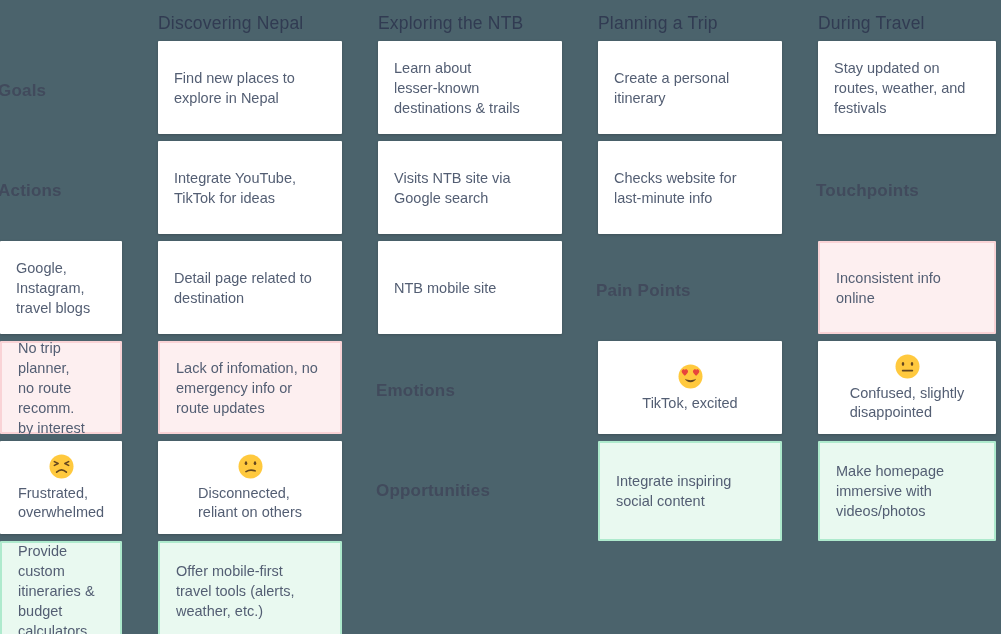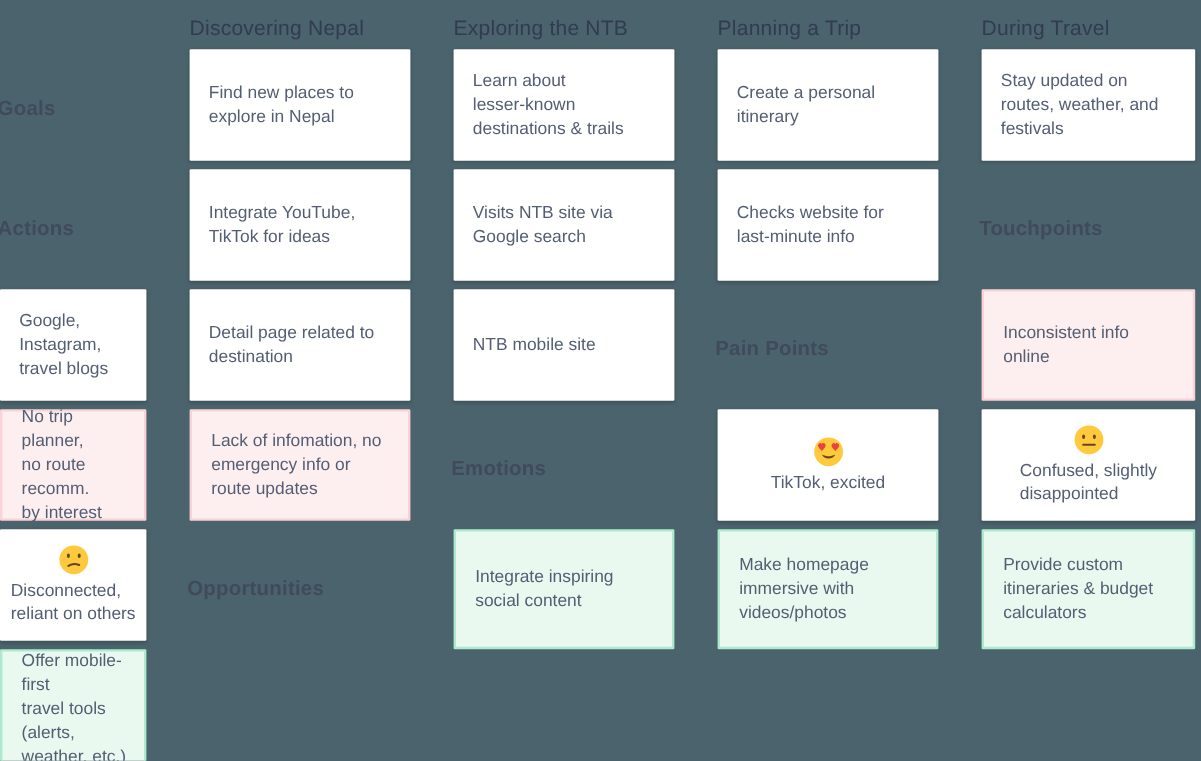--- a/index.html
+++ b/index.html
@@ -175,20 +175,32 @@
         <circle cx="18" cy="18" r="16" fill="#ffc93e"></circle>
         <ellipse cx="12" cy="14.5" rx="1.7" ry="2.5" fill="#65471f"></ellipse>
         <ellipse cx="24" cy="14.5" rx="1.7" ry="2.5" fill="#65471f"></ellipse>
         <line x1="11.5" y1="23.5" x2="24.5" y2="23.5" stroke="#65471f" stroke-width="2.2" stroke-linecap="round"></line>
       </svg>
     </span>
     <span class="emo-text">Confused, slightly
 disappointed</span>
   </div>
 
+  <div class="card emotion">
+    <span class="emoji">
+      <svg viewBox="0 0 36 36" width="27" height="27">
+        <circle cx="18" cy="18" r="16" fill="#ffc93e"></circle>
+        <path d="M8.5 11.5 L13.5 14 L8.5 16.5" fill="none" stroke="#65471f" stroke-width="2.2" stroke-linecap="round" stroke-linejoin="round"></path>
+        <path d="M27.5 11.5 L22.5 14 L27.5 16.5" fill="none" stroke="#65471f" stroke-width="2.2" stroke-linecap="round" stroke-linejoin="round"></path>
+        <path d="M11.5 25.5 Q 18 19.5 24.5 25.5" fill="none" stroke="#65471f" stroke-width="2.2" stroke-linecap="round"></path>
+      </svg>
+    </span>
+    <span class="emo-text">Frustrated,
+overwhelmed</span>
+  </div>
 
   <div class="card emotion">
     <span class="emoji">
       <svg viewBox="0 0 36 36" width="27" height="27">
         <circle cx="18" cy="18" r="16" fill="#ffc93e"></circle>
         <ellipse cx="12" cy="13.5" rx="1.7" ry="2.5" fill="#65471f"></ellipse>
         <ellipse cx="24" cy="13.5" rx="1.7" ry="2.5" fill="#65471f"></ellipse>
         <path d="M12 24.8 Q 17.5 21.3 24 23.8" fill="none" stroke="#65471f" stroke-width="2.2" stroke-linecap="round"></path>
       </svg>
     </span>

